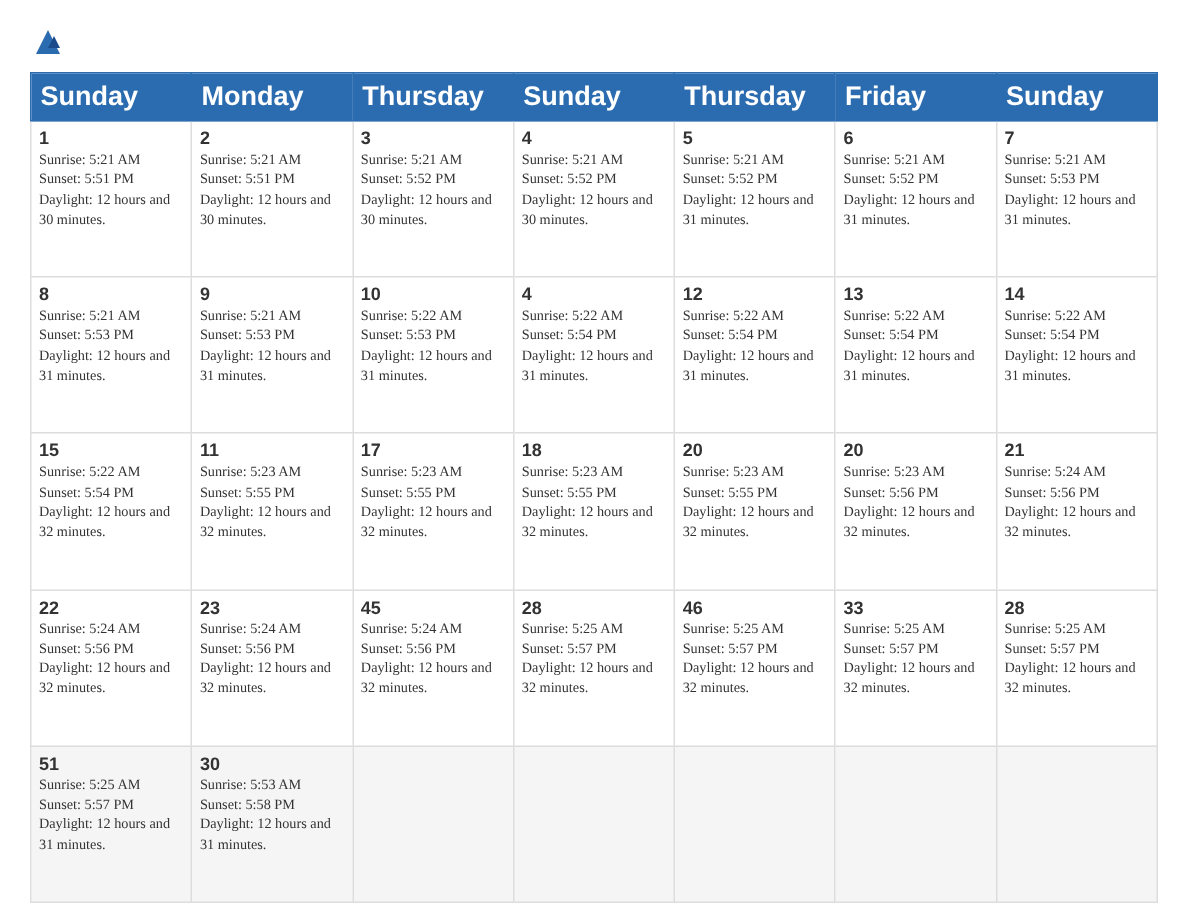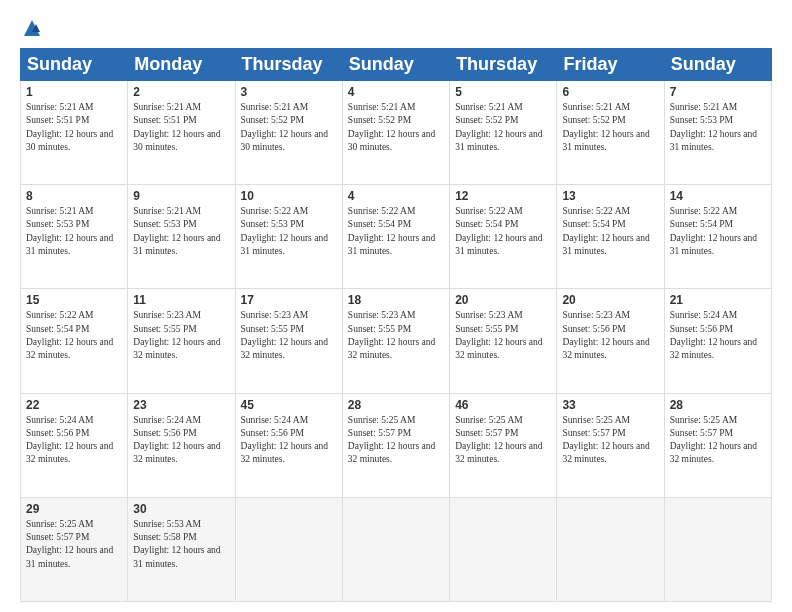--- a/index.html
+++ b/index.html
@@ -360,21 +360,21 @@
         <span class="day-num">28</span>
         <div class="day-info">
           <span>Sunrise: 5:25 AM</span><br>
           <span>Sunset: 5:57 PM</span><br>
           <span>Daylight: 12 hours and 32 minutes.</span>
         </div>
       </td>
         </tr>
         <tr>
           <td>
-        <span class="day-num">29</span>
+        <span class="day-num">51</span>
         <div class="day-info">
           <span>Sunrise: 5:25 AM</span><br>
           <span>Sunset: 5:57 PM</span><br>
           <span>Daylight: 12 hours and 31 minutes.</span>
         </div>
       </td>
           <td>
         <span class="day-num">30</span>
         <div class="day-info">
           <span>Sunrise: 5:53 AM</span><br>

